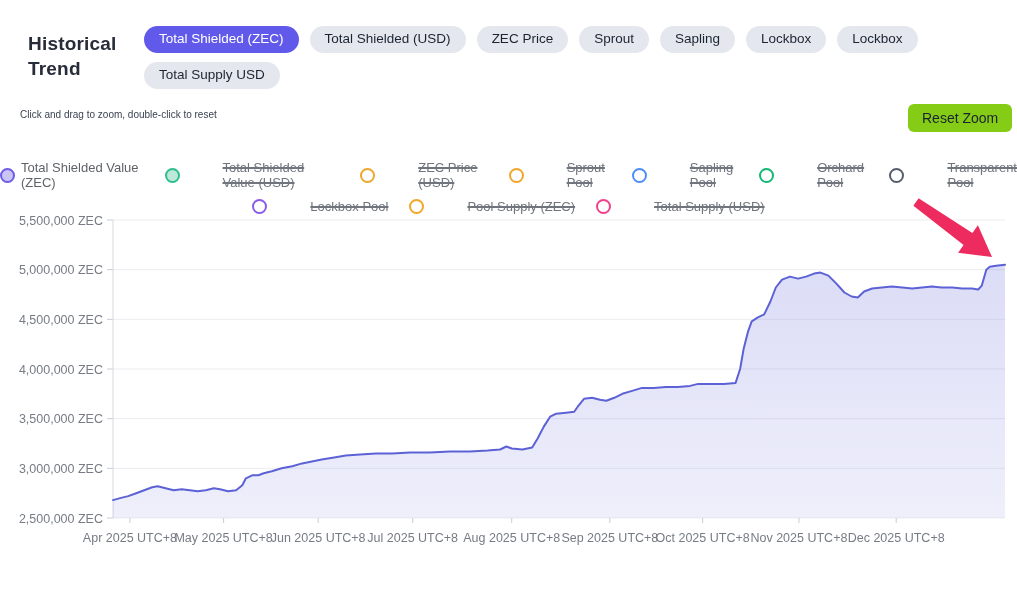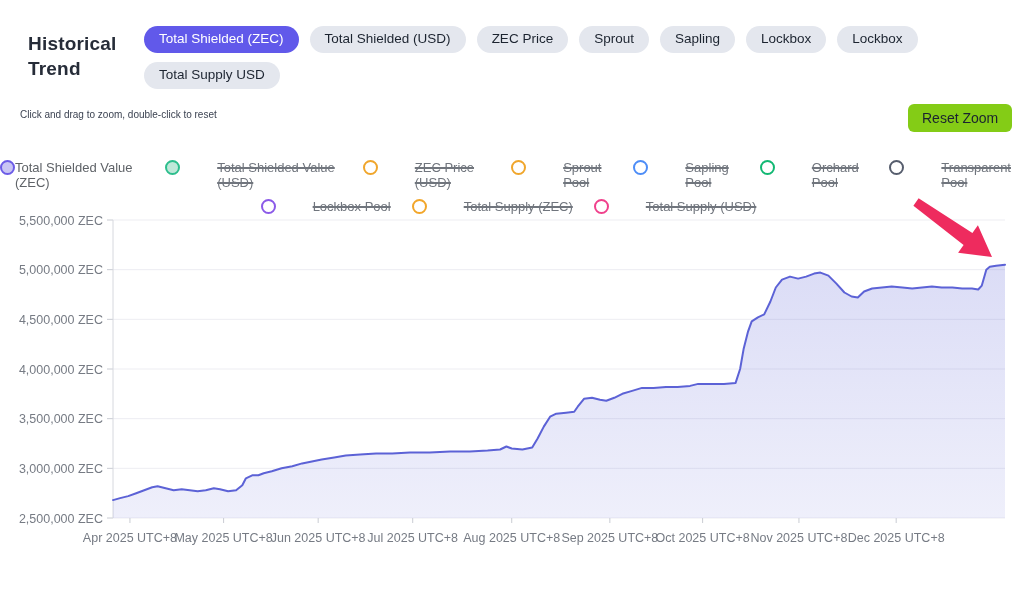--- a/index.html
+++ b/index.html
@@ -17,21 +17,21 @@
 
   .hint{position:absolute;left:20px;top:109px;font-size:10px;color:#3c4352;}
 
   .reset{position:absolute;left:908px;top:104px;border:none;border-radius:6px;
          background:#84cc16;color:#1b2330;font-size:14px;font-family:inherit;
          padding:6px 14px;cursor:pointer;}
 
   .legend{position:absolute;left:0;top:160px;width:1017px;display:flex;flex-direction:column;
           gap:9px;align-items:center;}
   .legend-row{display:flex;gap:21px;justify-content:center;}
-  .legend-item{display:flex;align-items:flex-start;cursor:pointer;}
+  .legend-item{display:flex;align-items:center;gap:6px;cursor:pointer;}
   .legend-marker{width:15px;height:15px;border-radius:50%;box-sizing:border-box;
                  border:2.5px solid #999;background:#fff;flex:0 0 auto;}
   .legend-label{font-size:13px;color:#5f6368;}
   .legend-item.off .legend-label{color:#70757d;text-decoration:line-through;text-decoration-thickness:1.5px;margin-left:37px;}
 
   svg{position:absolute;left:0;top:0;}
   svg text{font-family:"Liberation Sans",sans-serif;}
 </style>
 </head>
 <body>
@@ -86,21 +86,21 @@
           <span class="legend-label">Transparent Pool</span>
         </span>
       </div>
       <div class="legend-row">
         <span class="legend-item off">
           <span class="legend-marker" style="border-color: rgb(139, 90, 232); background: rgb(255, 255, 255);"></span>
           <span class="legend-label">Lockbox Pool</span>
         </span>
         <span class="legend-item off">
           <span class="legend-marker" style="border-color: rgb(242, 166, 42); background: rgb(255, 255, 255);"></span>
-          <span class="legend-label">Total Supply (ZEC)</span>
+          <span class="legend-label">Pool Supply (ZEC)</span>
         </span>
         <span class="legend-item off">
           <span class="legend-marker" style="border-color: rgb(240, 65, 140); background: rgb(255, 255, 255);"></span>
           <span class="legend-label">Total Supply (USD)</span>
         </span>
       </div>
     </div>
 
   <svg id="chart" width="1017" height="593" viewBox="0 0 1017 593">
     <defs>

